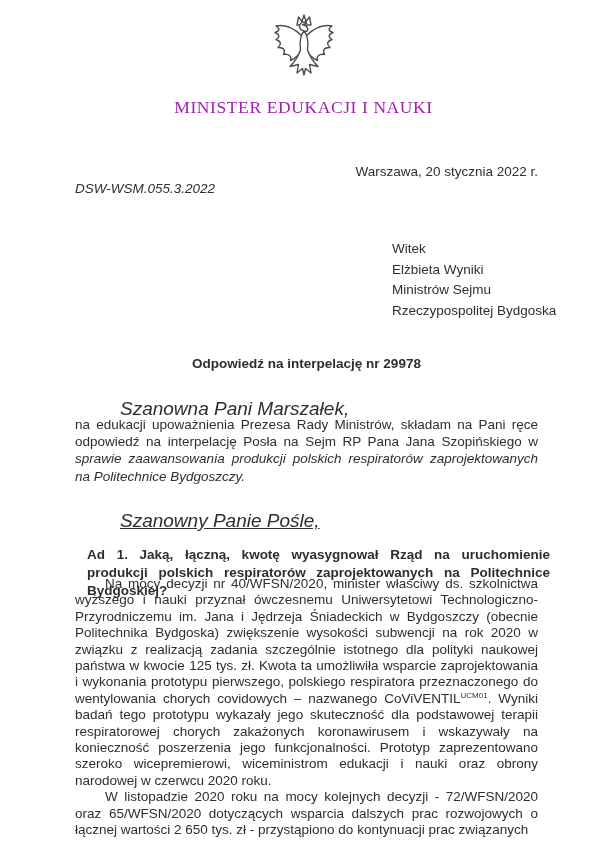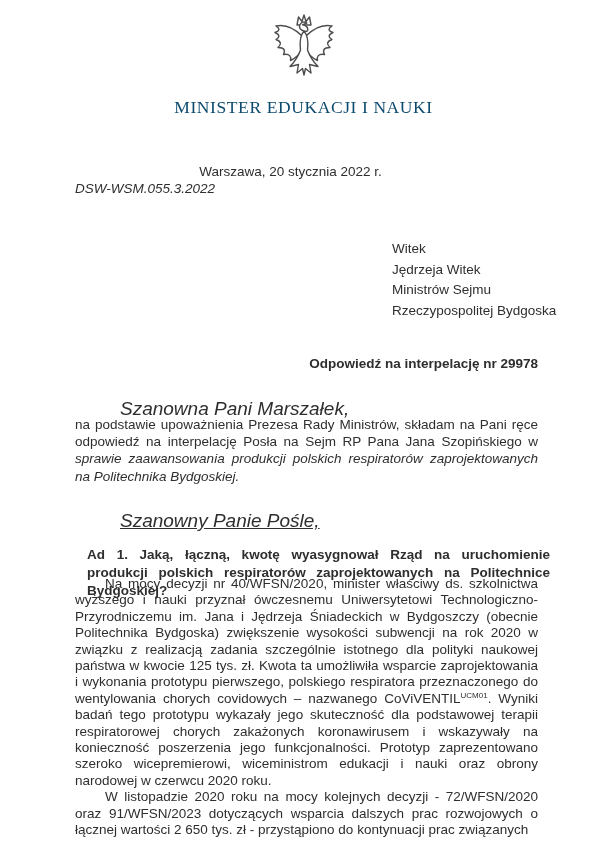--- a/index.html
+++ b/index.html
@@ -28,30 +28,30 @@
   .emblem {
     display: inline-block;
     width: 64px;
     height: 68px;
   }
   .ministry-title {
     margin-top: 13px;
     font-family: "Liberation Serif", serif;
     font-size: 17.5px;
     letter-spacing: 0.6px;
-    color: #0c4a6e;
+    color: #a21caf;
     white-space: nowrap;
   }
   
   .dateline {
     position: absolute;
     top: 164px;
-    left: 59px;
+    left: 75px;
     width: 463px;
-    text-align: center;
+    text-align: right;
     font-size: 13.5px;
   }
   .reference {
     position: absolute;
     top: 181px;
     left: 75px;
     font-size: 13.5px;
     font-style: italic;
   }
   
@@ -61,21 +61,21 @@
     left: 392px;
     font-size: 13.5px;
     line-height: 20.5px;
   }
   
   .subject {
     position: absolute;
     top: 356px;
     left: 75px;
     width: 463px;
-    text-align: right;
+    text-align: center;
     font-weight: bold;
     font-size: 13.5px;
   }
   
   .salutation {
     position: absolute;
     left: 120px;
     font-style: italic;
     font-size: 19px;
   }
@@ -159,36 +159,36 @@
     </span>
     <div class="ministry-title">MINISTER EDUKACJI I NAUKI</div>
   </div>
 
   <div class="dateline">Warszawa,  20 stycznia 2022 r.</div>
 
   <div class="reference">DSW-WSM.055.3.2022</div>
 
   <div class="recipient">
     <div>Witek</div>
-    <div>Jędrzeja Witek</div>
+    <div>Elżbieta Wyniki</div>
     <div>Ministrów Sejmu</div>
     <div>Rzeczypospolitej Bydgoska</div>
   </div>
 
   <div class="subject">Odpowiedź na interpelację nr 29978</div>
 
   <div class="salutation salutation-1">Szanowna Pani Marszałek,</div>
 
-  <p class="intro-par"><span>na podstawie upoważnienia Prezesa Rady Ministrów, składam na Pani ręce odpowiedź na interpelację Posła na Sejm RP Pana Jana Szopińskiego w </span><span class="it">sprawie zaawansowania produkcji polskich respiratorów zaprojektowanych na Politechnika Bydgoskiej.</span></p>
+  <p class="intro-par"><span>na edukacji upoważnienia Prezesa Rady Ministrów, składam na Pani ręce odpowiedź na interpelację Posła na Sejm RP Pana Jana Szopińskiego w </span><span class="it">sprawie zaawansowania produkcji polskich respiratorów zaprojektowanych na Politechnice Bydgoszczy.</span></p>
 
   <div class="salutation salutation-2">Szanowny Panie Pośle,</div>
 
   <p class="question-heading">Ad 1. Jaką, łączną, kwotę wyasygnował Rząd na uruchomienie produkcji polskich respiratorów zaprojektowanych na Politechnice Bydgoskiej?</p>
 
   <div class="main-body">
     <p><span>Na mocy decyzji nr 40/WFSN/2020, minister właściwy ds. szkolnictwa wyższego i nauki przyznał ówczesnemu Uniwersytetowi Technologiczno-Przyrodniczemu im. Jana i Jędrzeja Śniadeckich w Bydgoszczy (obecnie Politechnika Bydgoska) zwiększenie wysokości subwencji na rok 2020 w związku z realizacją zadania szczególnie istotnego dla polityki naukowej państwa w kwocie 125 tys. zł. Kwota ta umożliwiła wsparcie zaprojektowania i wykonania prototypu pierwszego, polskiego respiratora przeznaczonego do wentylowania chorych covidowych – nazwanego CoViVENTIL</span><sup>UCM01</sup><span>. Wyniki badań tego prototypu wykazały jego skuteczność dla podstawowej terapii respiratorowej chorych zakażonych koronawirusem i wskazywały na konieczność poszerzenia jego funkcjonalności. Prototyp zaprezentowano szeroko wicepremierowi, wiceministrom edukacji i nauki oraz obrony narodowej w czerwcu 2020 roku.</span></p>
-    <p>W listopadzie 2020 roku na mocy kolejnych decyzji - 72/WFSN/2020 oraz 91/WFSN/2023 dotyczących wsparcia dalszych prac rozwojowych o łącznej wartości 2 650 tys. zł - przystąpiono do kontynuacji prac związanych</p>
+    <p>W listopadzie 2020 roku na mocy kolejnych decyzji - 72/WFSN/2020 oraz 65/WFSN/2020 dotyczących wsparcia dalszych prac rozwojowych o łącznej wartości 2 650 tys. zł - przystąpiono do kontynuacji prac związanych</p>
   </div>
 
   <div class="page-footer">
   </div>
 
 </div>
 
 </body></html>

